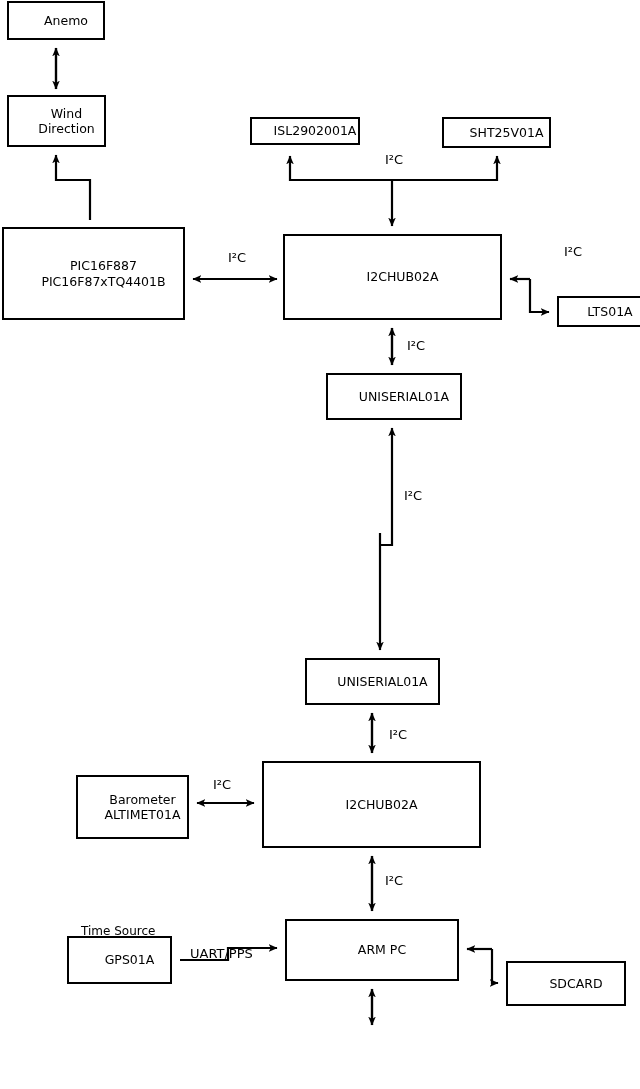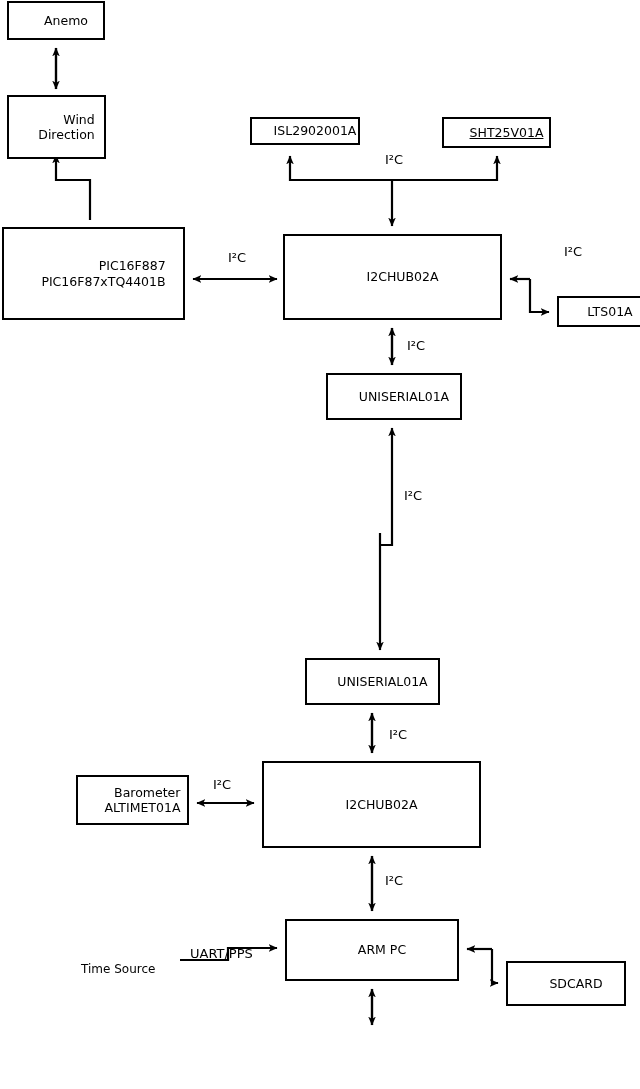--- a/index.html
+++ b/index.html
@@ -25,21 +25,21 @@
     height: 1089px;
   }
   .node {
     position: absolute;
     box-sizing: border-box;
     border: 2px solid #000000;
     background: #ffffff;
     display: flex;
     align-items: center;
     justify-content: center;
-    text-align: right;
+    text-align: center;
     line-height: 1.22;
     font-size: 12.5px;
     color: #000000;
     z-index: 3;
     padding-left: 20px;
   }
   .node .node-label {
     display: block;
     white-space: pre-line;
     padding: 0 4px;
@@ -111,35 +111,35 @@
 
       <path d="M372,989 L372,1025" marker-end="url(#arrow)"></path>
       <path d="M372,1025 L372,989" marker-end="url(#arrow)"></path>
     </g>
   </svg>
 
   <div class="node" style="left:7px;top:1px;width:98px;height:39px;">
     <span class="node-label">Anemo</span>
   </div>
 
-  <div class="node" style="left:7px;top:95px;width:99px;height:64px;">
+  <div class="node" style="left:7px;top:95px;width:99px;height:52px;">
     <span class="node-label">Wind
 Direction</span>
   </div>
 
   <div class="node" style="left:2px;top:227px;width:183px;height:93px;">
     <span class="node-label">PIC16F887
 PIC16F87xTQ4401B</span>
   </div>
 
   <div class="node" style="left:250px;top:117px;width:110px;height:28px;">
     <span class="node-label">ISL2902001A</span>
   </div>
 
-  <div class="node" style="left:442px;top:117px;width:109px;height:31px;text-decoration:underline;">
+  <div class="node" style="left:442px;top:117px;width:109px;height:31px;">
     <span class="node-label">SHT25V01A</span>
   </div>
 
   <div class="node" style="left:283px;top:234px;width:219px;height:86px;">
     <span class="node-label">I2CHUB02A</span>
   </div>
 
   <div class="node" style="left:557px;top:296px;width:86px;height:31px;">
     <span class="node-label">LTS01A</span>
   </div>
@@ -149,40 +149,43 @@
   </div>
 
   <div class="node" style="left:305px;top:658px;width:135px;height:47px;">
     <span class="node-label">UNISERIAL01A</span>
   </div>
 
   <div class="node" style="left:262px;top:761px;width:219px;height:87px;">
     <span class="node-label">I2CHUB02A</span>
   </div>
 
-  <div class="node" style="left:76px;top:775px;width:113px;height:50px;">
+  <div class="node" style="left:76px;top:775px;width:113px;height:64px;">
     <span class="node-label">Barometer
 ALTIMET01A</span>
   </div>
 
+  <div class="node" style="left:67px;top:936px;width:105px;height:48px;">
+    <span class="node-label">GPS01A</span>
+  </div>
 
   <div class="node" style="left:285px;top:919px;width:174px;height:62px;">
     <span class="node-label">ARM PC</span>
   </div>
 
   <div class="node" style="left:506px;top:961px;width:120px;height:45px;">
     <span class="node-label">SDCARD</span>
   </div>
 
 
   <span class="edge-label" style="left:228px;top:250px;">I²C</span>
   <span class="edge-label" style="left:385px;top:152px;">I²C</span>
   <span class="edge-label" style="left:564px;top:244px;">I²C</span>
   <span class="edge-label" style="left:407px;top:338px;">I²C</span>
   <span class="edge-label" style="left:404px;top:488px;">I²C</span>
   <span class="edge-label" style="left:389px;top:727px;">I²C</span>
   <span class="edge-label" style="left:213px;top:777px;">I²C</span>
   <span class="edge-label" style="left:385px;top:873px;">I²C</span>
   <span class="edge-label" style="left:190px;top:946px;">UART/PPS</span>
 
-  <span class="free-label" style="left:81px;top:962px;">Time Source</span>
+  <span class="free-label" style="left:81px;top:924px;text-decoration:underline;">Time Source</span>
 
 </div>
 
 </body></html>

